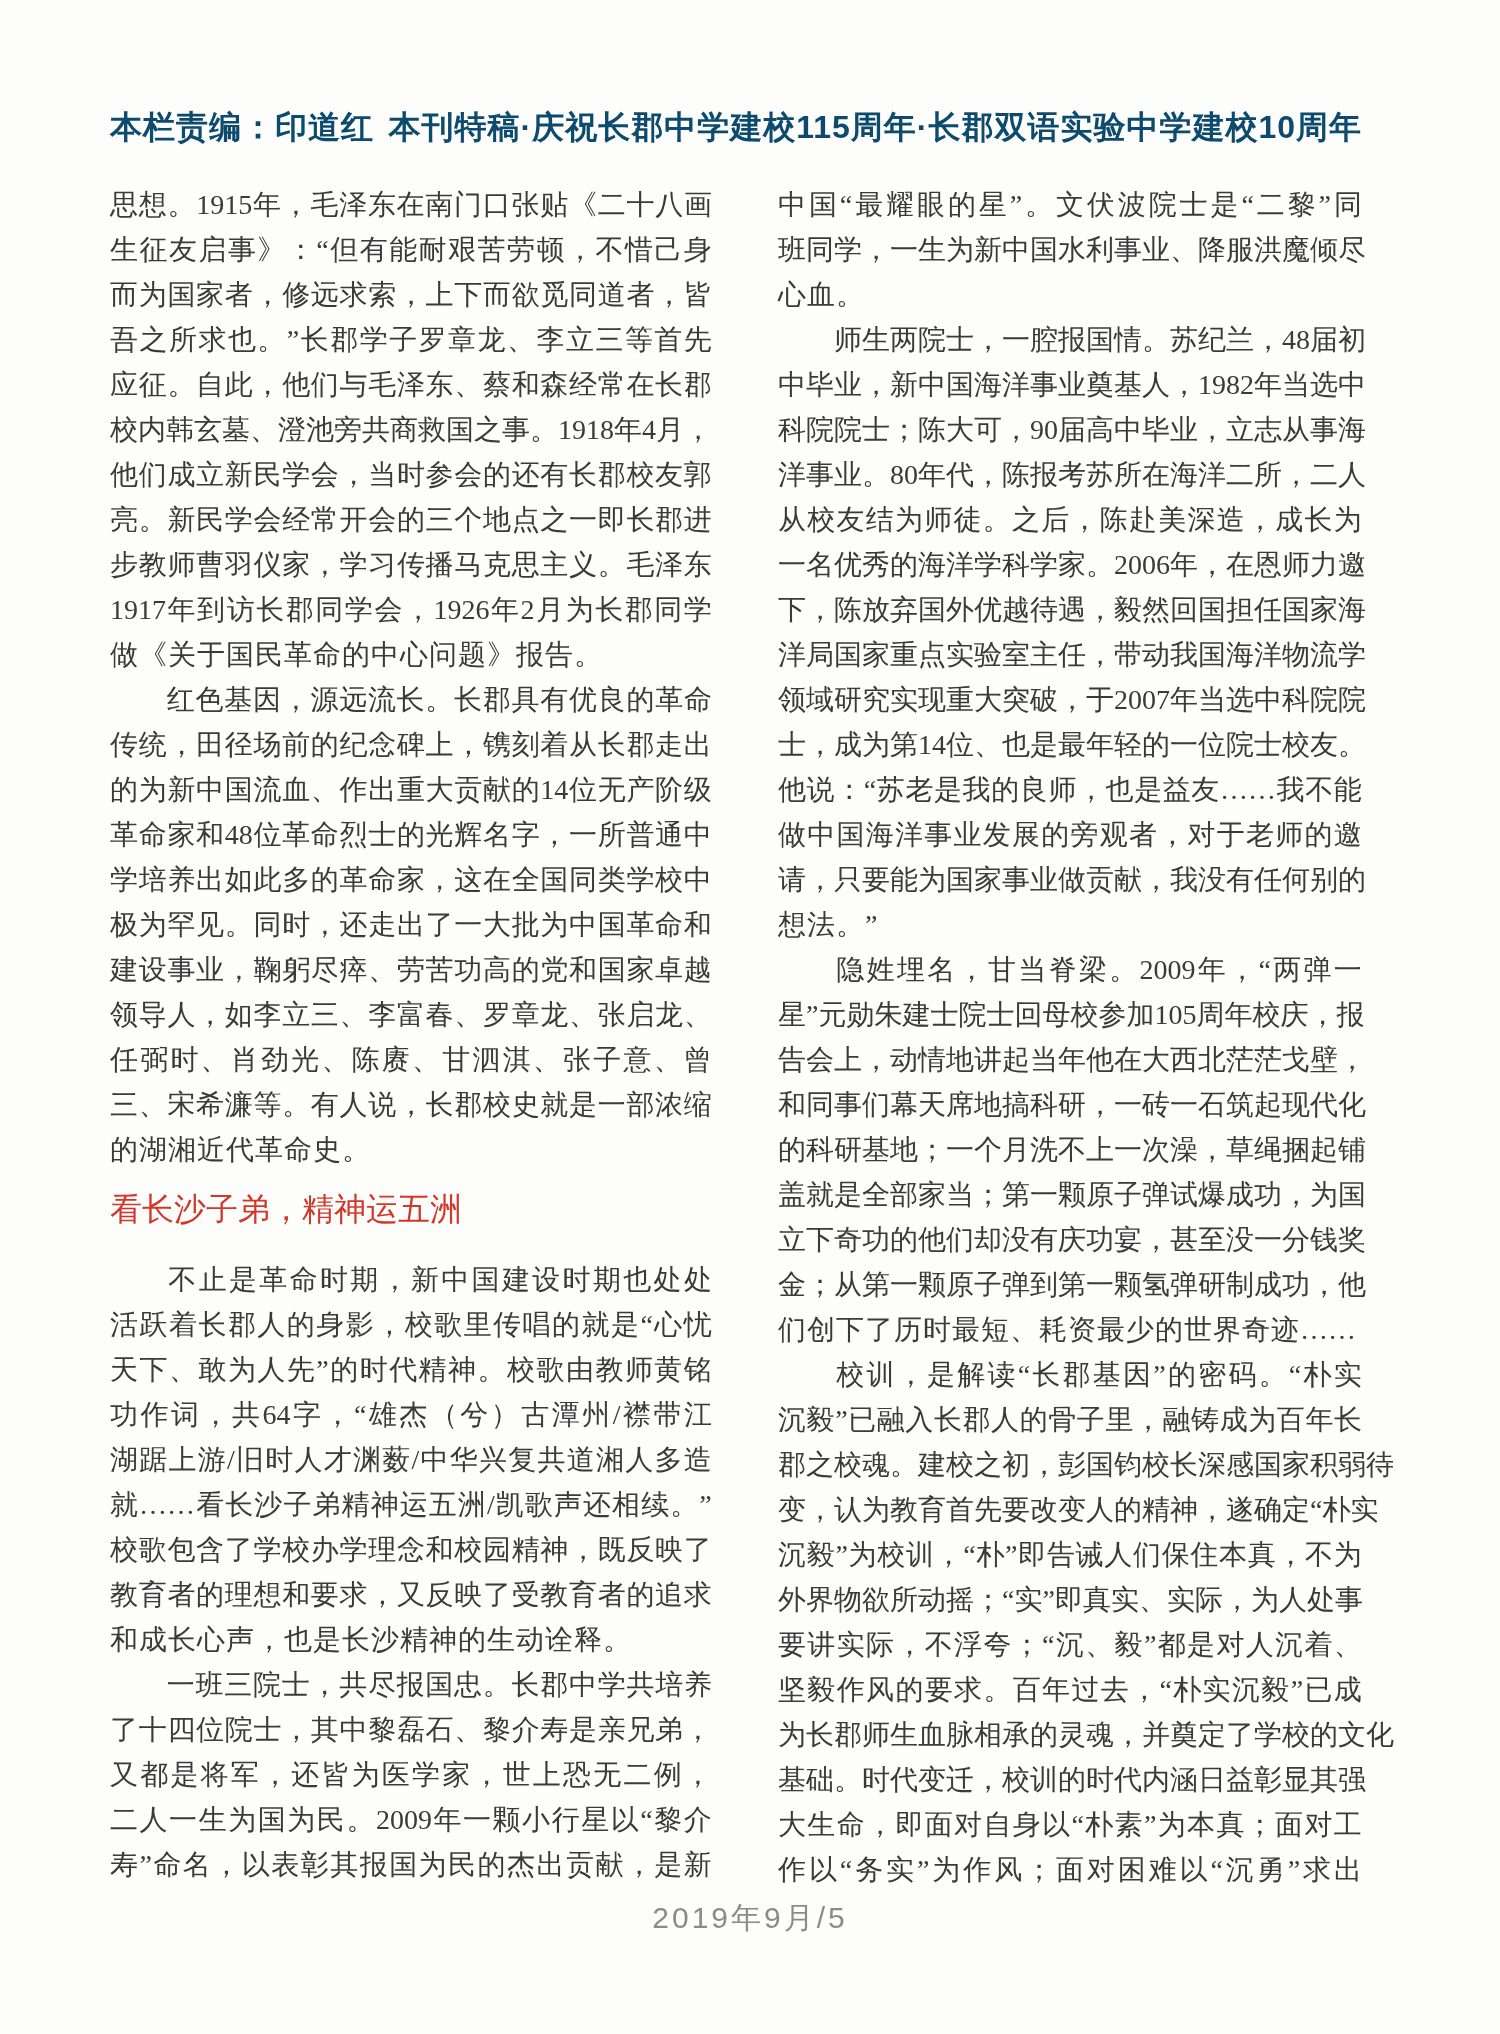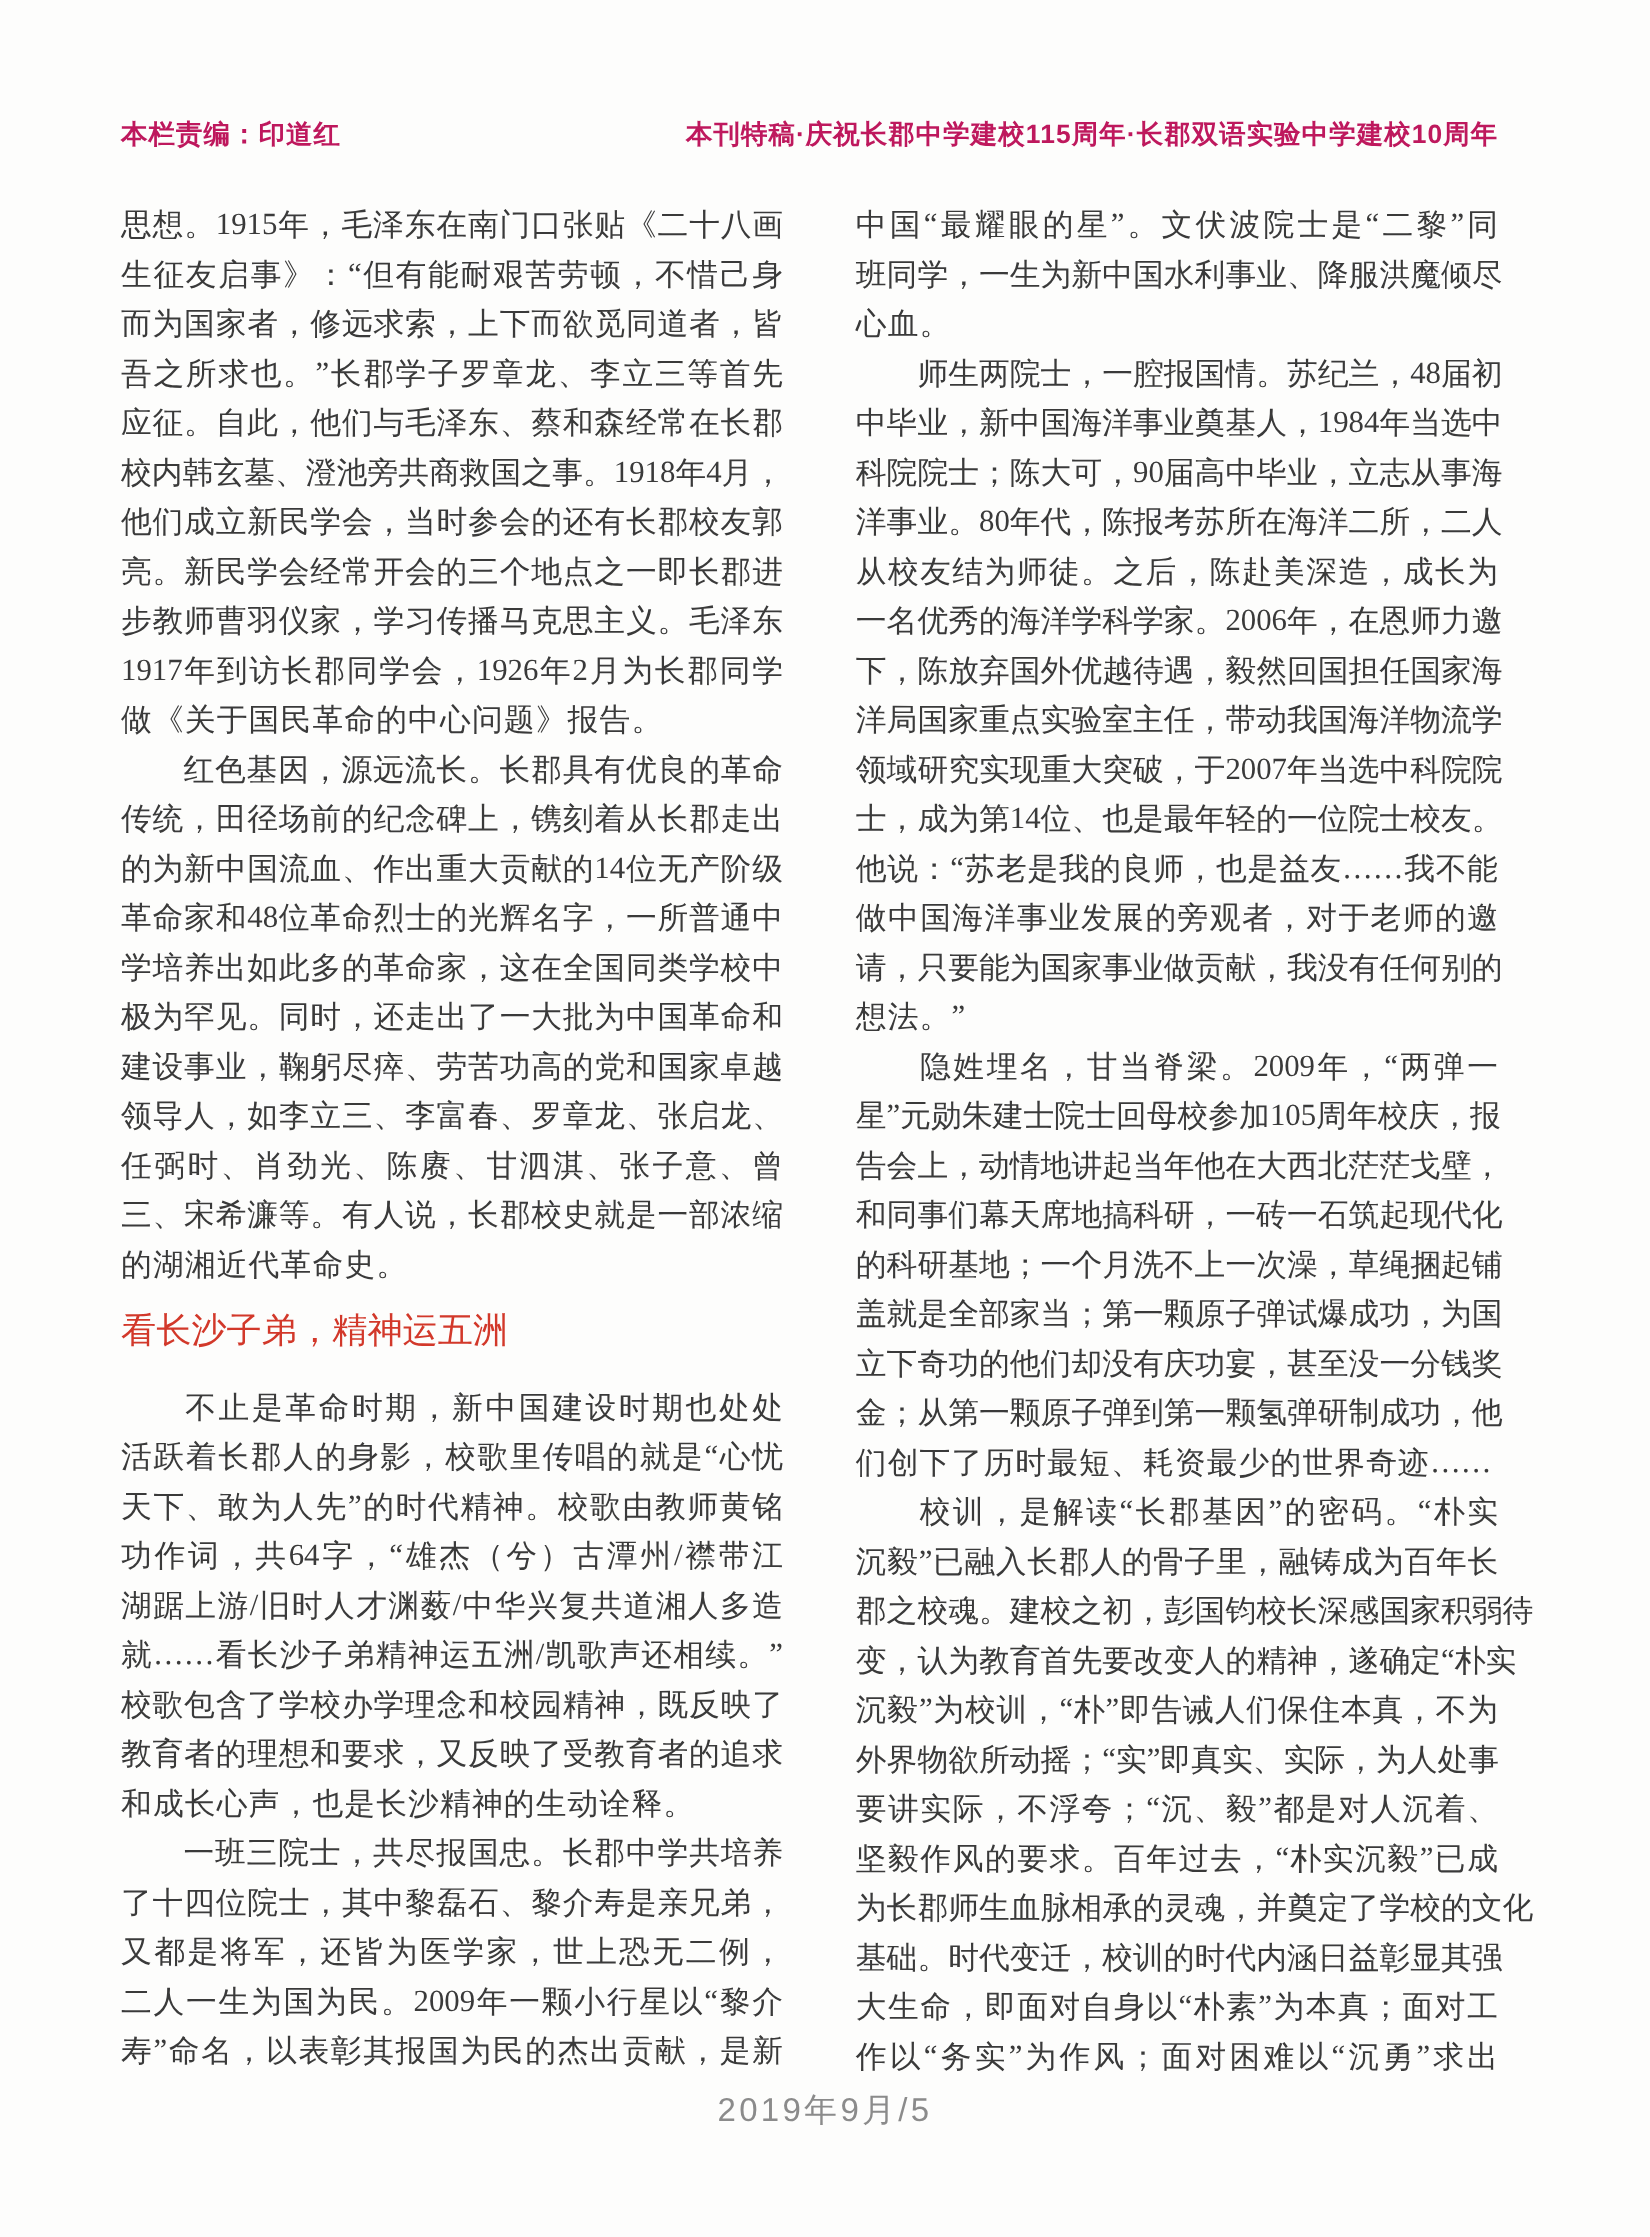--- a/index.html
+++ b/index.html
@@ -9,21 +9,21 @@
     font-family:"Liberation Serif","DejaVu Serif",serif;
     color:#3a3a3a;
     overflow:hidden;
   }
   .page{position:absolute;inset:0;}
   
   .pg-header{
     position:absolute;top:106px;left:110px;width:1252px;
     display:flex;justify-content:space-between;align-items:baseline;
     font-family:"Liberation Sans","DejaVu Sans",sans-serif;
-    font-weight:600;font-size:24px;color:#be185d;
+    font-weight:600;font-size:32px;color:#0c4a6e;
     letter-spacing:1px;white-space:nowrap;text-align:center;
   }
   
   .cols{
     position:absolute;top:182px;left:110px;
     display:flex;gap:66px;
   }
   .col{font-size:28px;}
   .col.left{width:602px;}
   .col.right{width:584px;}
@@ -947,21 +947,21 @@
           <span>中</span>
           <span>国</span>
           <span>海</span>
           <span>洋</span>
           <span>事</span>
           <span>业</span>
           <span>奠</span>
           <span>基</span>
           <span>人</span>
           <span>，</span>
-          <span>1984</span>
+          <span>1982</span>
           <span>年</span>
           <span>当</span>
           <span>选</span>
           <span>中</span>
         </div>
         <div class="line">
           <span>科</span>
           <span>院</span>
           <span>院</span>
           <span>士</span>

